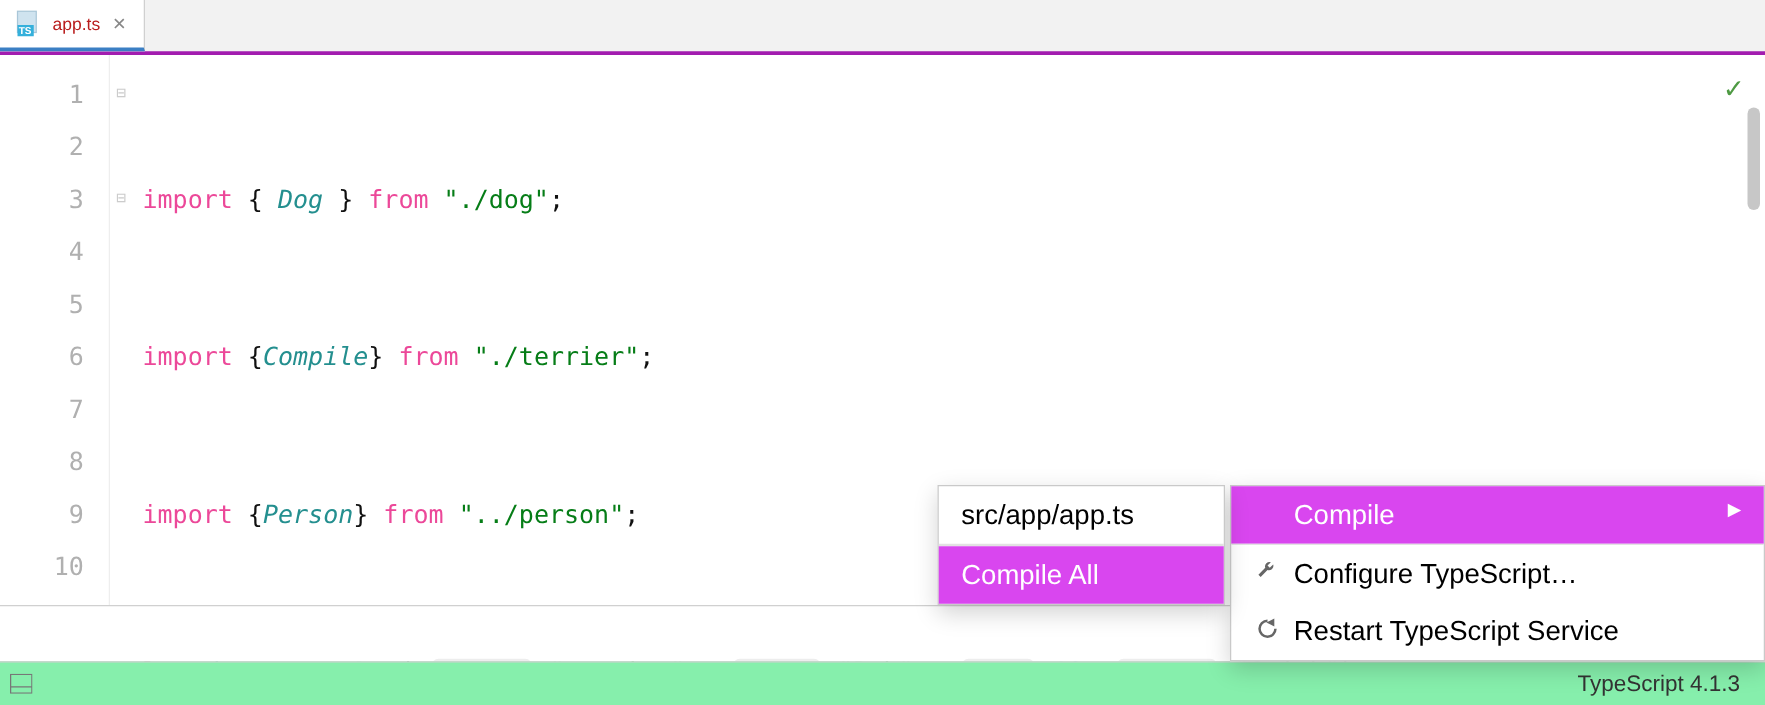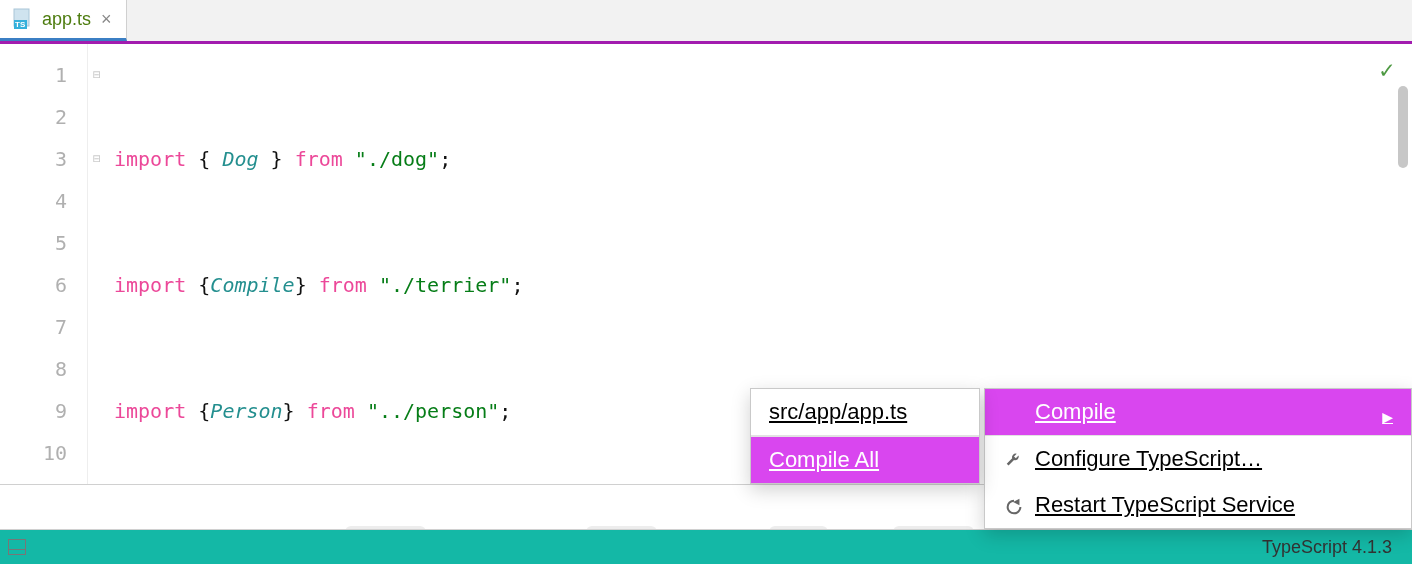--- a/index.html
+++ b/index.html
@@ -29,22 +29,22 @@
     border-bottom: 3px solid #3b7fc4;
   }
   .tab-icon {
     width: 22px;
     height: 22px;
     position: relative;
   }
   .tab-icon svg { display: block; }
   .tab-label {
     font-family: -apple-system, "Segoe UI", sans-serif;
-    font-size: 18px;
-    color: #4d7c0f;
+    font-size: 14px;
+    color: #b91c1c;
   }
   .tab-close {
     font-family: -apple-system, sans-serif;
     font-size: 18px;
     color: #888;
     cursor: pointer;
     padding: 0 2px;
   }
   .editor {
     display: flex;
@@ -122,21 +122,21 @@
     left: 0;
     right: 0;
     border-top: 1px solid #d0d0d0;
   }
   .status-bar {
     position: absolute;
     bottom: 0;
     left: 0;
     right: 0;
     height: 35px;
-    background: #14b8a6;
+    background: #86efac;
     border-top: 1px solid #d0d0d0;
     display: flex;
     align-items: center;
     justify-content: space-between;
     padding: 0 20px 0 8px;
     font-family: -apple-system, "Segoe UI", sans-serif;
     font-size: 18px;
     color: #333;
   }
   .status-left-icon {
@@ -147,24 +147,23 @@
     position: absolute;
     background: #ffffff;
     border: 1px solid #c9c9c9;
     box-shadow: 0 6px 18px rgba(0,0,0,0.18);
     font-family: -apple-system, "Segoe UI", sans-serif;
     font-size: 22px;
   }
   .menu-item {
     padding: 10px 18px;
     display: flex;
-    align-items: flex-end;
+    align-items: flex-start;
     gap: 10px;
     white-space: nowrap;
-    text-decoration: underline;
   }
   .menu-item.sel {
     background: #d946ef;
     color: #ffffff;
   }
   .menu-sep {
     border-top: 1px solid #e2e2e2;
   }
   .submenu-arrow {
     margin-left: auto;

